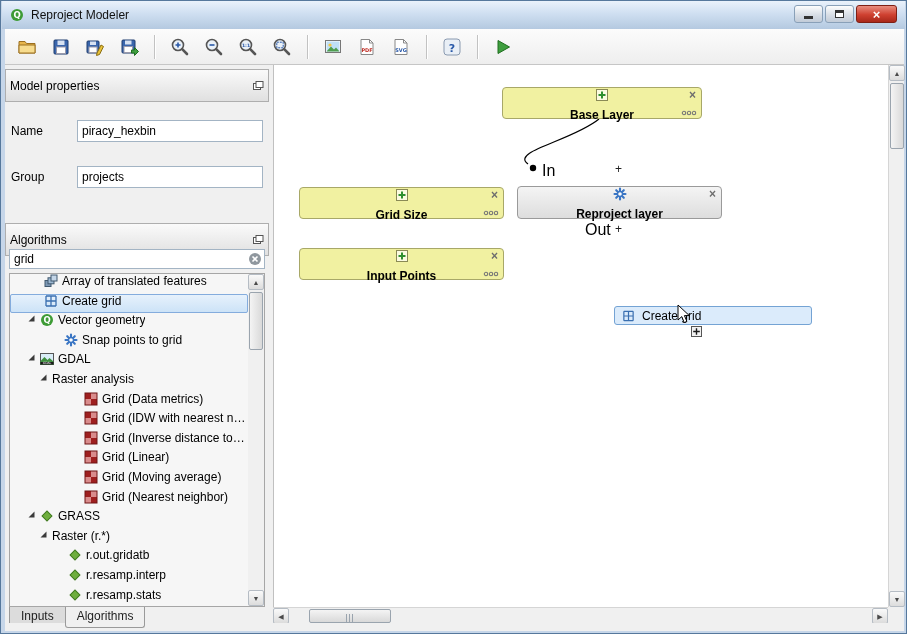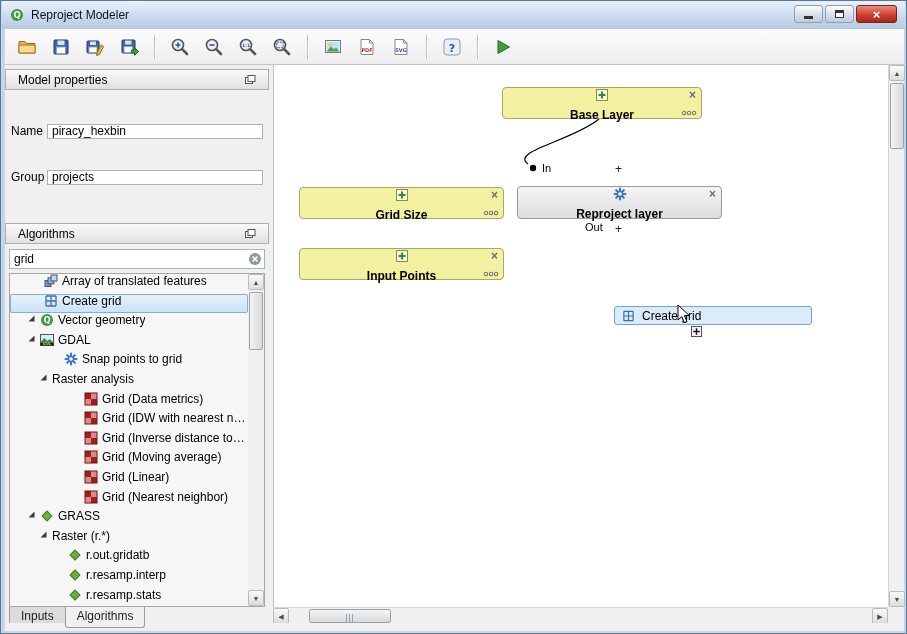--- a/index.html
+++ b/index.html
@@ -25,29 +25,29 @@
 
   
   .toolbar { position:absolute; left:4px; top:28px; width:899px; height:36px;
     background:linear-gradient(#fcfcfc,#eeeeee); border-bottom:1px solid #c6c6c6;
     display:flex; align-items:center; padding:0 8px; gap:6px; }
   .tb-btn { width:28px; height:28px; display:flex; align-items:center; justify-content:center; border-radius:3px; }
   .tb-sep { width:1px; height:24px; background:#c2c2c2; margin:0 5px; box-shadow:1px 0 0 #ffffff; }
 
   
   .left-panel { position:absolute; left:4px; top:64px; width:264px; height:542px; }
-  .panel-header { position:absolute; left:0; width:264px; height:21px;
+  .panel-header { position:absolute; left:0; width:264px; height:33px;
     background:linear-gradient(#fafafa,#e0e0e0); border:1px solid #aeaeae;
-    display:flex; align-items:center; padding:0 12px; }
+    display:flex; align-items:center; padding:0 4px; }
   .panel-header .ph-title { flex:1; }
   .hdr-props { top:4px; } .hdr-algs { top:158px; }
   .prop-row { position:absolute; left:6px; width:252px; height:20px; display:flex; align-items:center; }
   .row-name { top:56px; } .row-group { top:102px; }
   .prop-row label { width:36px; }
-  .prop-row input { flex:1; height:15px; border:1px solid #a3b4c4; background:#fff; font:12px "Liberation Sans",sans-serif; padding:0 4px; }
+  .prop-row input { flex:1; height:22px; border:1px solid #a3b4c4; background:#fff; font:12px "Liberation Sans",sans-serif; padding:0 4px;margin-left:30px; }
 
   .search-wrap { position:absolute; left:4px; top:184px; width:256px; height:36px; }
   .search-wrap input { width:100%; height:20px; border:1px solid #a3b4c4; background:#fff; font:12px "Liberation Sans",sans-serif; padding:0 20px 0 4px; }
   .clear-icon { position:absolute; right:3px; top:3px; width:14px; height:14px; }
 
   .tree-wrap { position:absolute; left:4px; top:208px; width:256px; height:334px; border:1px solid #a6a6a6; background:#f6f6f6; overflow:hidden; }
   .tree-body { position:absolute; left:0; top:0; right:16px; bottom:0; overflow:hidden; }
   .tree-row { height:19.6px; display:flex; align-items:flex-start; gap:4px; white-space:nowrap; }
   .tree-row.selected { background:linear-gradient(#e8f2fc,#cbe2f7); outline:1px solid #84acdd; outline-offset:-1px; border-radius:2px; }
   .tree-arrow { width:10px; height:10px; display:inline-flex; }
@@ -77,21 +77,21 @@
   .canvas { position:absolute; left:272px; top:64px; width:615px; height:542px; background:#ffffff; border-left:1px solid #c0c0c0; }
   .conn { position:absolute; left:0; top:0; pointer-events:none; }
 
   .node { position:absolute; height:32px; display:flex; align-items:center; gap:6px; padding:0 8px; border-radius:4px; font-weight:bold;flex-direction:column; }
   .input-node { background:#f1f1a1; border:1px solid #a8a868; }
   .alg-node { background:linear-gradient(#f4f4f4,#dddddd); border:1px solid #9a9a9a; }
   .n-icon { width:14px; height:14px; display:inline-flex; flex:none; }
   .n-del { position:absolute; top:0px; right:5px; font-size:12px; font-weight:bold; color:#6e6e6e; line-height:14px; }
   .n-sockets { position:absolute; right:4px; bottom:2px; display:inline-flex; }
 
-  .io-label { position:absolute; font-size:11px; color:#000; }
+  .io-label { position:absolute; font-size:16px; color:#000; }
   .io-plus { position:absolute; font-size:12px; color:#222; }
 
   .drag-node { position:absolute; height:19px; background:rgba(217,234,251,.95); border:1px solid #74a3d4; border-radius:3px;
     display:flex; align-items:center; gap:7px; padding:0 7px; }
   .cursor { position:absolute; z-index:5; }
   .plus-badge { position:absolute; z-index:5; }
 
   .strip-bottom { position:absolute; left:4px; top:622px; width:899px; height:8px; background:#f0f0f0; }
   .sb-corner { position:absolute; left:887px; top:606px; width:16px; height:16px; background:#f0f0f0; }
 </style>
@@ -283,46 +283,46 @@
               </svg>
             </span>
             <span class="tree-icon">
               <svg width="14" height="14" viewBox="0 0 14 14" xmlns="http://www.w3.org/2000/svg">
                 <circle cx="7" cy="7" r="6" fill="#3d9b35"></circle>
                 <text x="7" y="10" font-size="8.5" font-weight="bold" fill="#fff" text-anchor="middle" font-family="DejaVu Sans, sans-serif">Q</text>
               </svg>
             </span>
             <span class="tree-label">Vector geometry</span>
           </div>
+          <div class="tree-row" style="padding-left: 54px;">
+            <span class="tree-icon">
+              <svg width="14" height="14" viewBox="0 0 14 14" xmlns="http://www.w3.org/2000/svg">
+                <g stroke="#3b76c4" stroke-width="2.1" stroke-linecap="round">
+                  <path d="M7 1.5 V12.5 M1.5 7 H12.5 M3.2 3.2 L10.8 10.8 M10.8 3.2 L3.2 10.8"></path>
+                </g>
+                <circle cx="7" cy="7" r="2.5" fill="#fff" stroke="#3b76c4" stroke-width="1.4"></circle>
+              </svg>
+            </span>
+            <span class="tree-label">Snap points to grid</span>
+          </div>
           <div class="tree-row" style="padding-left: 16px;">
             <span class="tree-arrow">
               <svg width="10" height="10" viewBox="0 0 10 10" xmlns="http://www.w3.org/2000/svg">
                 <path d="M2.5 8.5 H8.5 V2.5 Z" fill="#3a3a3a"></path>
               </svg>
             </span>
             <span class="tree-icon">
               <svg width="14" height="14" viewBox="0 0 14 14" xmlns="http://www.w3.org/2000/svg">
                 <rect x="0.5" y="1.5" width="13" height="11" fill="#d9edf7" stroke="#555"></rect>
                 <path d="M0.5 9 L4.5 5 L7.5 8 L9.5 6 L13.5 9.5 V12.5 H0.5 Z" fill="#3e8e3e"></path>
                 <rect x="0.5" y="10" width="13" height="2.5" fill="#1a1a1a"></rect>
                 <text x="7" y="12.3" font-size="3" fill="#fff" text-anchor="middle" font-family="DejaVu Sans, sans-serif">GDAL</text>
               </svg>
             </span>
             <span class="tree-label">GDAL</span>
-          </div>
-          <div class="tree-row" style="padding-left: 54px;">
-            <span class="tree-icon">
-              <svg width="14" height="14" viewBox="0 0 14 14" xmlns="http://www.w3.org/2000/svg">
-                <g stroke="#3b76c4" stroke-width="2.1" stroke-linecap="round">
-                  <path d="M7 1.5 V12.5 M1.5 7 H12.5 M3.2 3.2 L10.8 10.8 M10.8 3.2 L3.2 10.8"></path>
-                </g>
-                <circle cx="7" cy="7" r="2.5" fill="#fff" stroke="#3b76c4" stroke-width="1.4"></circle>
-              </svg>
-            </span>
-            <span class="tree-label">Snap points to grid</span>
           </div>
           <div class="tree-row" style="padding-left: 28px;">
             <span class="tree-arrow">
               <svg width="10" height="10" viewBox="0 0 10 10" xmlns="http://www.w3.org/2000/svg">
                 <path d="M2.5 8.5 H8.5 V2.5 Z" fill="#3a3a3a"></path>
               </svg>
             </span>
             <span class="tree-label">Raster analysis</span>
           </div>
           <div class="tree-row" style="padding-left: 74px;">
@@ -364,33 +364,33 @@
           <div class="tree-row" style="padding-left: 74px;">
             <span class="tree-icon">
               <svg width="14" height="14" viewBox="0 0 14 14" xmlns="http://www.w3.org/2000/svg">
                 <rect x="1" y="1" width="6" height="6" fill="#9e1f1f"></rect>
                 <rect x="7" y="1" width="6" height="6" fill="#d98c8c"></rect>
                 <rect x="1" y="7" width="6" height="6" fill="#d98c8c"></rect>
                 <rect x="7" y="7" width="6" height="6" fill="#9e1f1f"></rect>
                 <rect x="1" y="1" width="12" height="12" fill="none" stroke="#6e1414"></rect>
               </svg>
             </span>
-            <span class="tree-label">Grid (Moving average)</span>
+            <span class="tree-label">Grid (Linear)</span>
           </div>
           <div class="tree-row" style="padding-left: 74px;">
             <span class="tree-icon">
               <svg width="14" height="14" viewBox="0 0 14 14" xmlns="http://www.w3.org/2000/svg">
                 <rect x="1" y="1" width="6" height="6" fill="#9e1f1f"></rect>
                 <rect x="7" y="1" width="6" height="6" fill="#d98c8c"></rect>
                 <rect x="1" y="7" width="6" height="6" fill="#d98c8c"></rect>
                 <rect x="7" y="7" width="6" height="6" fill="#9e1f1f"></rect>
                 <rect x="1" y="1" width="12" height="12" fill="none" stroke="#6e1414"></rect>
               </svg>
             </span>
-            <span class="tree-label">Grid (Linear)</span>
+            <span class="tree-label">Grid (Moving average)</span>
           </div>
           <div class="tree-row" style="padding-left: 74px;">
             <span class="tree-icon">
               <svg width="14" height="14" viewBox="0 0 14 14" xmlns="http://www.w3.org/2000/svg">
                 <rect x="1" y="1" width="6" height="6" fill="#9e1f1f"></rect>
                 <rect x="7" y="1" width="6" height="6" fill="#d98c8c"></rect>
                 <rect x="1" y="7" width="6" height="6" fill="#d98c8c"></rect>
                 <rect x="7" y="7" width="6" height="6" fill="#9e1f1f"></rect>
                 <rect x="1" y="1" width="12" height="12" fill="none" stroke="#6e1414"></rect>
               </svg>

